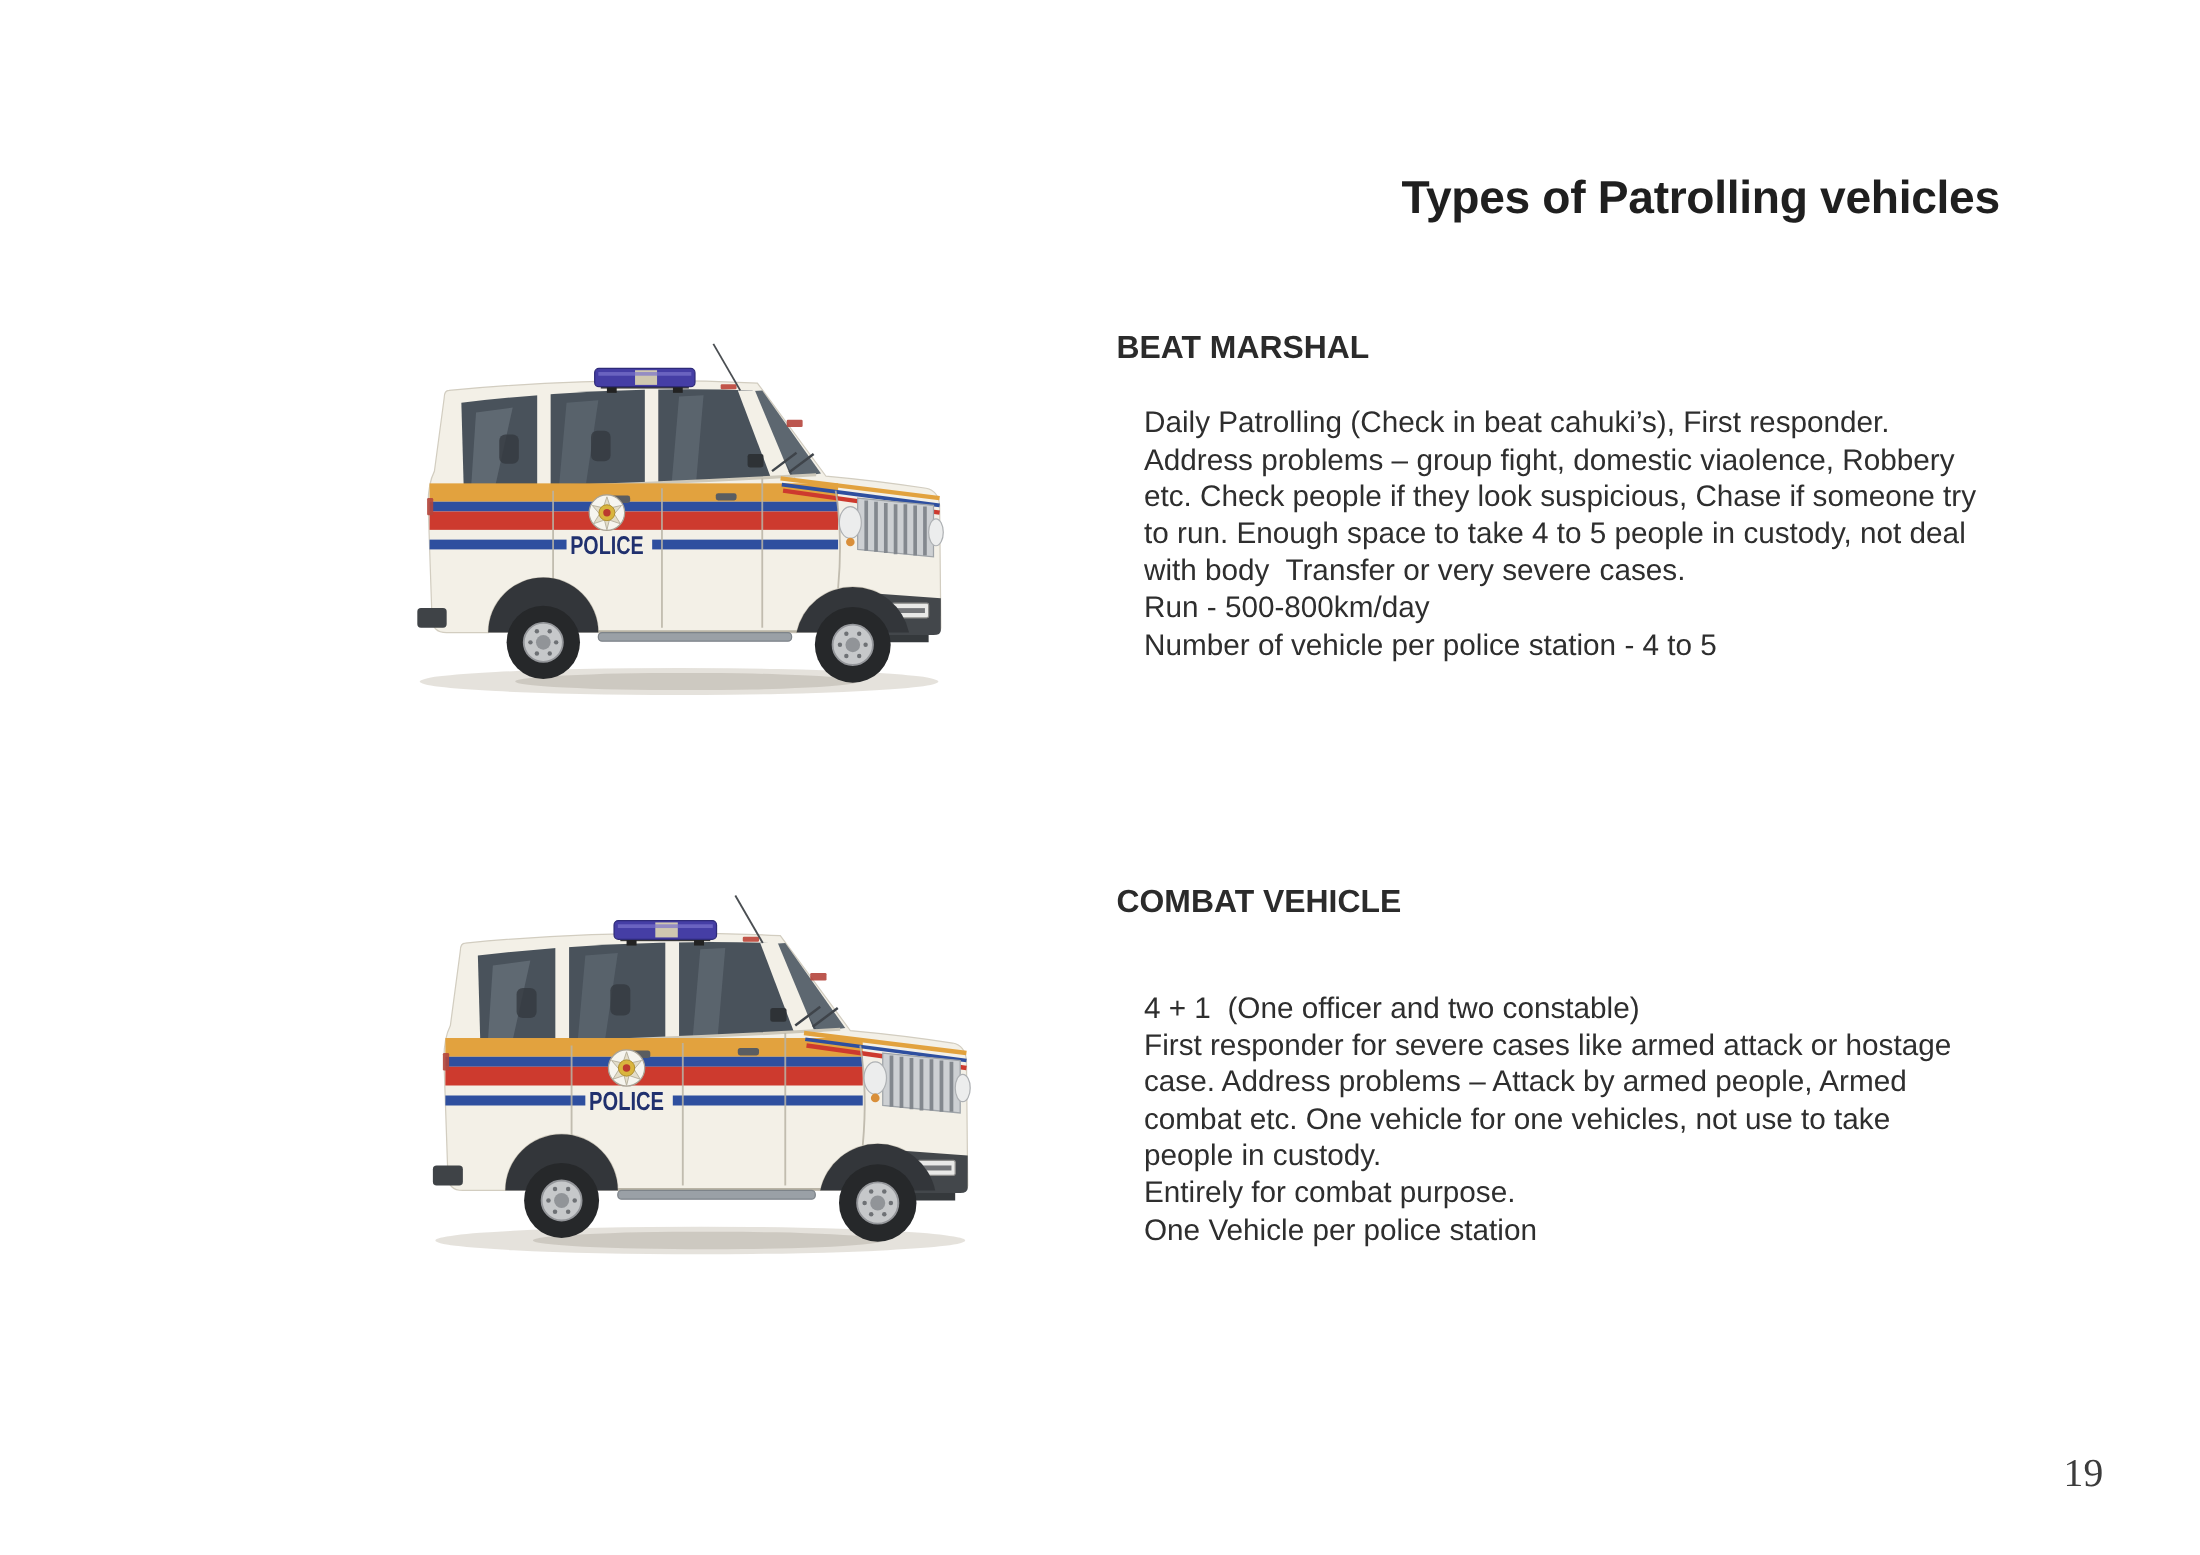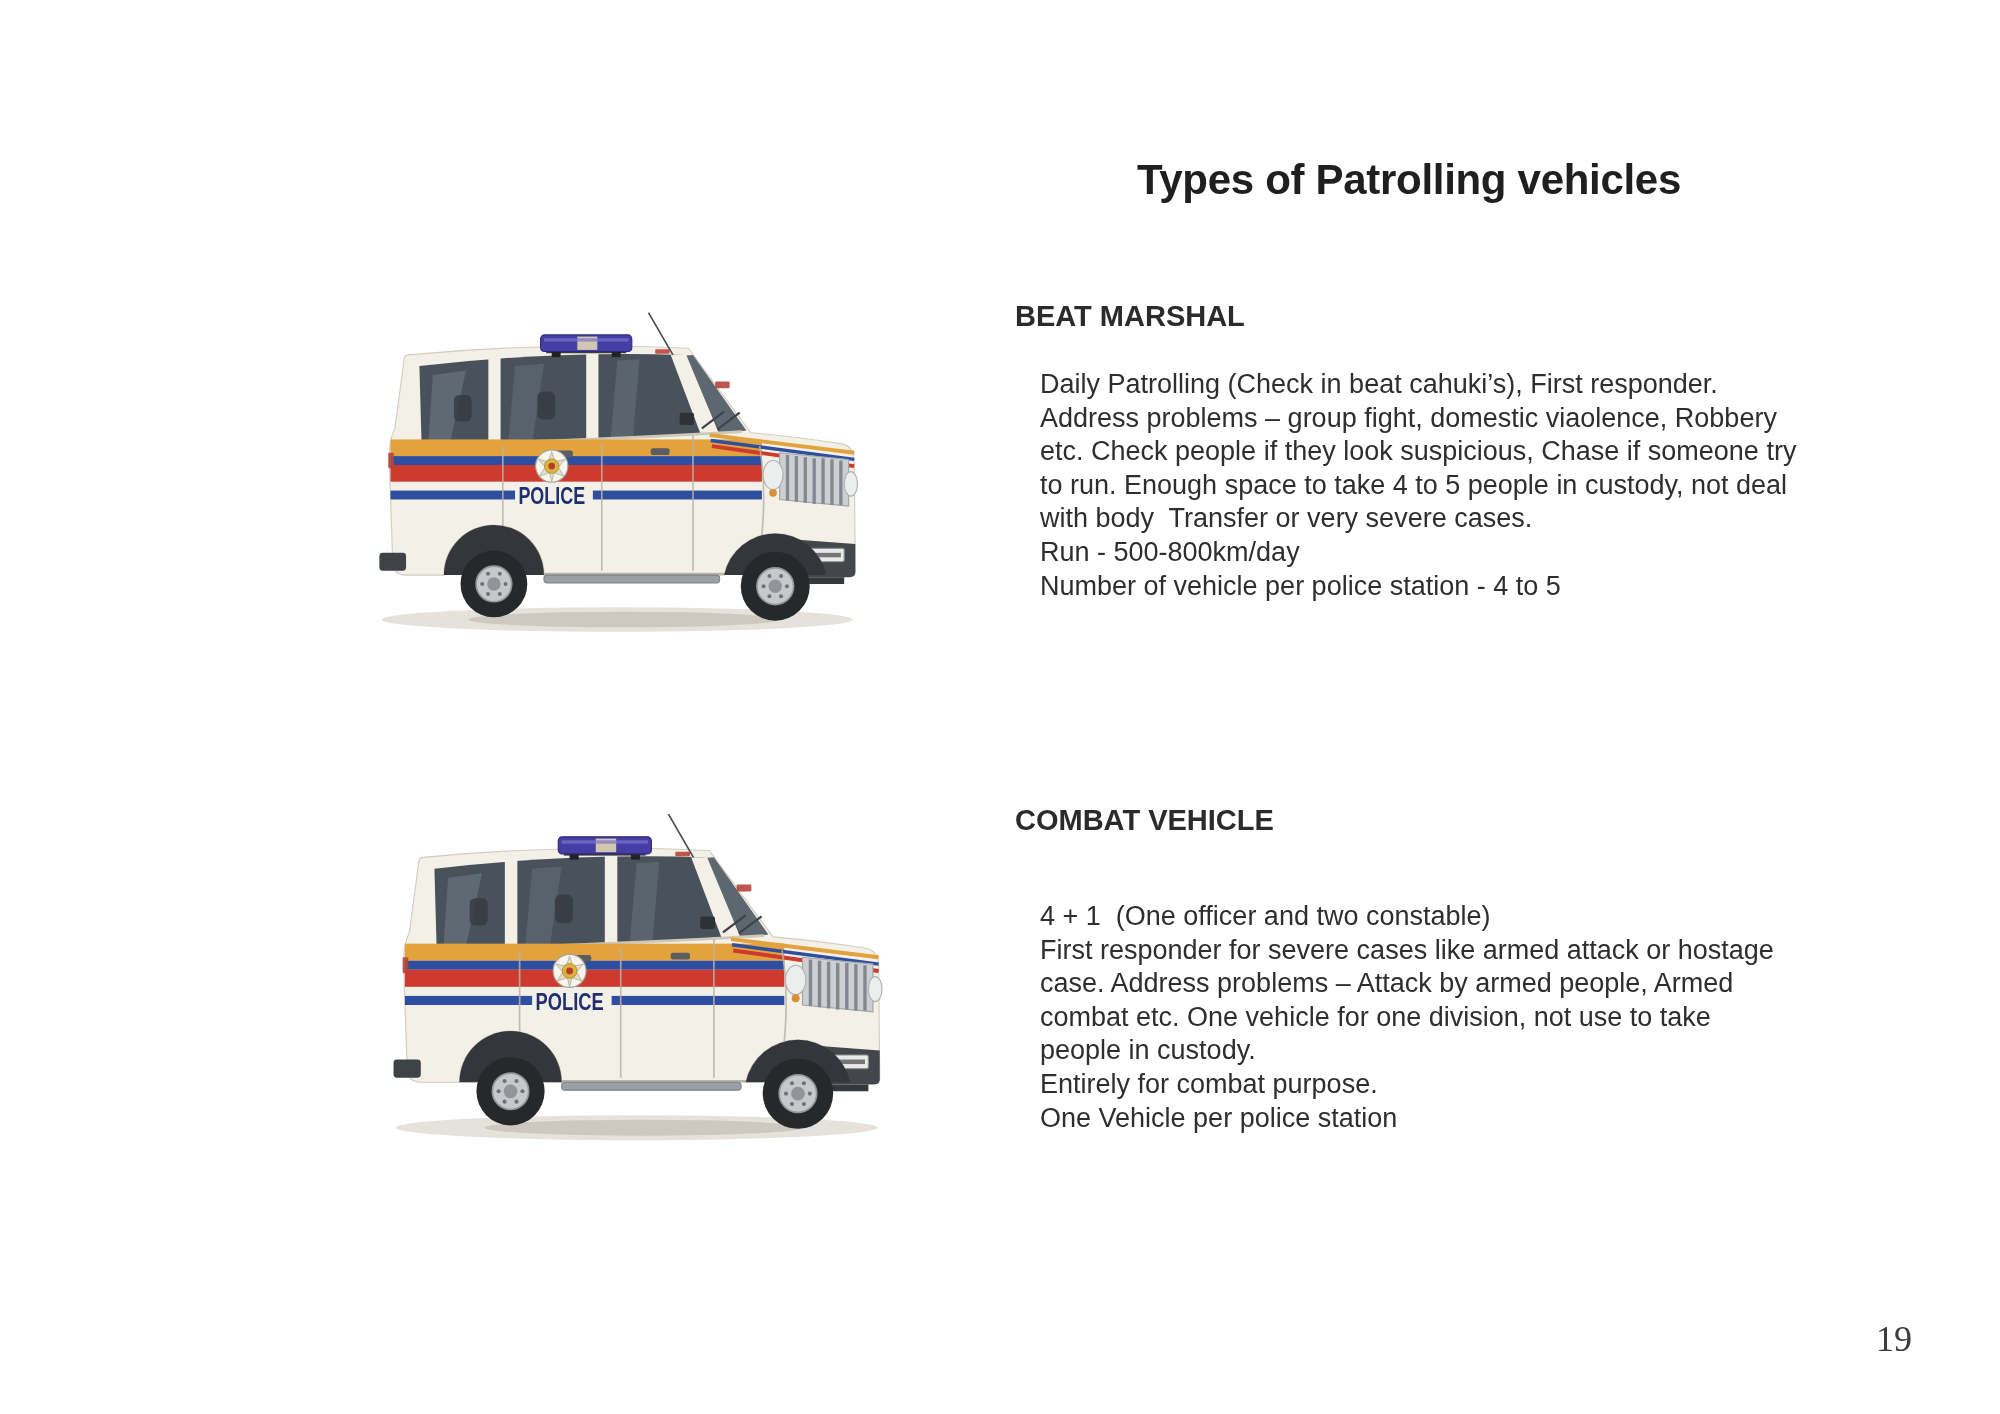--- a/index.html
+++ b/index.html
@@ -1,21 +1,21 @@
 <!DOCTYPE html>
 <html><head>
 <meta charset="utf-8">
 <style>
   html,body{margin:0;padding:0;background:#ffffff;}
   .page{
     position:relative;width:2000px;height:1414px;background:#ffffff;overflow:hidden;
     font-family:"Liberation Sans","DejaVu Sans",sans-serif;color:#2d2d2d;
   }
   .doc-title{
-    position:absolute;left:1000px;top:156px;width:818px;text-align:center;
+    position:absolute;left:1000px;top:156px;width:818px;text-align:right;
     font-size:42px;font-weight:700;color:#1f1f1f;letter-spacing:-0.3px;
   }
   .section-heading{
     position:absolute;left:1015px;font-size:29px;font-weight:700;color:#2b2b2b;
   }
   .heading-1{top:300px;}
   .heading-2{top:804px;}
   .para{
     position:absolute;left:1040px;width:800px;font-size:27px;line-height:33.6px;color:#2e2e2e;
   }
@@ -177,21 +177,21 @@
     <div>with body  Transfer or very severe cases.</div>
     <div>Run - 500-800km/day</div>
     <div>Number of vehicle per police station - 4 to 5</div>
   </div>
 
   <div class="section-heading heading-2">COMBAT VEHICLE</div>
   <div class="para para-2">
     <div>4 + 1  (One officer and two constable)</div>
     <div>First responder for severe cases like armed attack or hostage</div>
     <div>case. Address problems – Attack by armed people, Armed</div>
-    <div>combat etc. One vehicle for one division, not use to take</div>
+    <div>combat etc. One vehicle for one vehicles, not use to take</div>
     <div>people in custody.</div>
     <div>Entirely for combat purpose.</div>
     <div>One Vehicle per police station</div>
   </div>
 
   <div class="page-number">19</div>
 
 </div>
 
 </body></html>

